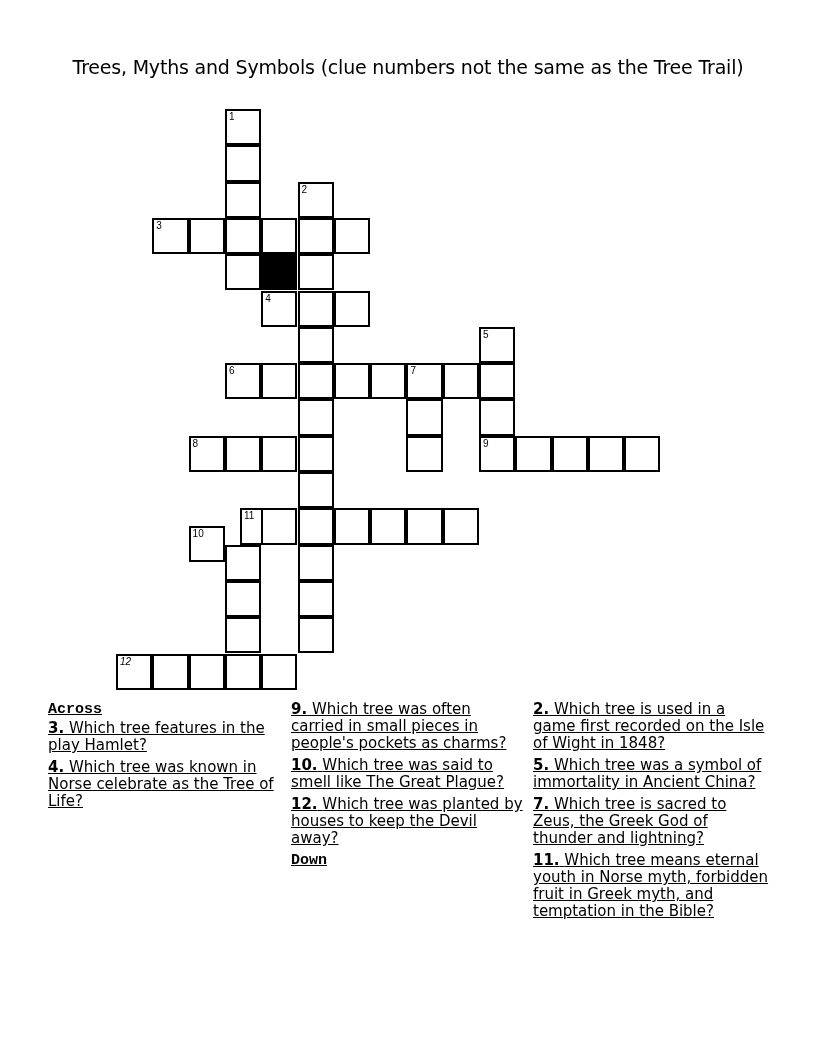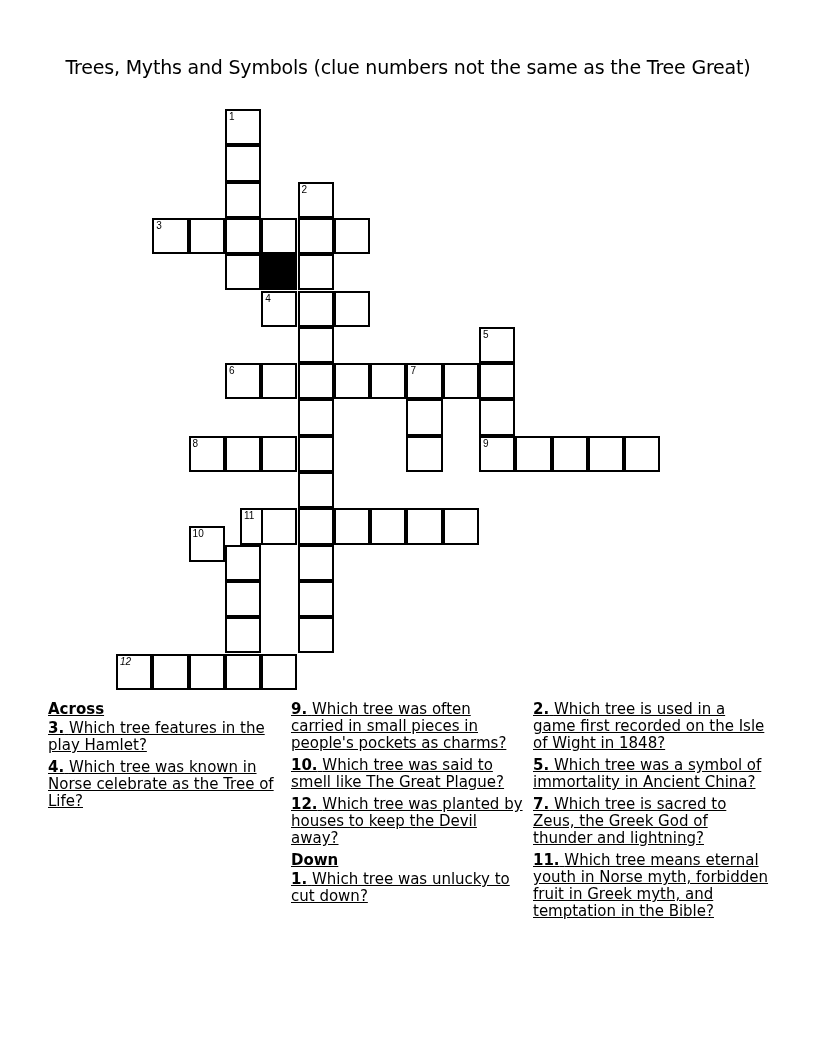--- a/index.html
+++ b/index.html
@@ -10,29 +10,29 @@
   .grid { position: absolute; left: 117px; top: 110px; width: 560px; height: 590px; }
   .cell { position: absolute; width: 36.3px; height: 36.3px; box-sizing: border-box;
           border: 2px solid #000; background: #fff; margin-left: -1px; margin-top: -1px; }
   .cell.black { background: #000; }
   .cell .num { position: absolute; top: 0px; left: 2px; font-size: 10px; line-height: 11px;
                font-family: "Liberation Sans", sans-serif; }
   .clues { position: absolute; top: 701px; font-size: 15px; line-height: 17px; }
   .col1 { left: 48px; width: 236px; }
   .col2 { left: 291px; width: 236px; }
   .col3 { left: 533px; width: 236px; }
-  .heading { font-weight: bold; text-decoration: underline; margin-bottom: 2px; }
+  .heading { font-weight: bold; text-decoration: underline; margin-bottom: 2px; font-family: Liberation Mono, monospace; }
   .clue { margin-bottom: 5px; text-decoration: underline; }
   .clue b { font-weight: bold; }
   .gap-head { margin-top: 0px; }
 </style>
 </head>
 <body>
 
-<div class="title">Trees, Myths and Symbols (clue numbers not the same as the Tree Great)</div>
+<div class="title">Trees, Myths and Symbols (clue numbers not the same as the Tree Trail)</div>
 
 <div class="grid" id="grid">
     <div class="cell" style="left: 108.9px; top: 0px;">
       <span class="num">1</span>
     </div>
     <div class="cell" style="left: 108.9px; top: 36.3px;"></div>
     <div class="cell" style="left: 108.9px; top: 72.6px;"></div>
     <div class="cell" style="left: 108.9px; top: 108.9px;"></div>
     <div class="cell" style="left: 108.9px; top: 145.2px;"></div>
     <div class="cell" style="left: 181.5px; top: 72.6px;">
@@ -117,21 +117,20 @@
   <div class="heading">Across</div>
   <div class="clue"><b>3.</b> <span>Which tree features in the play Hamlet?</span></div>
   <div class="clue"><b>4.</b> <span>Which tree was known in Norse celebrate as the Tree of Life?</span></div>
 </div>
 
 <div class="clues col2">
   <div class="clue"><b>9.</b> <span>Which tree was often carried in small pieces in people's pockets as charms?</span></div>
   <div class="clue"><b>10.</b> <span>Which tree was said to smell like The Great Plague?</span></div>
   <div class="clue"><b>12.</b> <span>Which tree was planted by houses to keep the Devil away?</span></div>
   <div class="heading gap-head">Down</div>
-  <div class="clue"><b>1.</b> <span>Which tree was unlucky to cut down?</span></div>
 </div>
 
 <div class="clues col3">
   <div class="clue"><b>2.</b> <span>Which tree is used in a game first recorded on the Isle of Wight in 1848?</span></div>
   <div class="clue"><b>5.</b> <span>Which tree was a symbol of immortality in Ancient China?</span></div>
   <div class="clue"><b>7.</b> <span>Which tree is sacred to Zeus, the Greek God of thunder and lightning?</span></div>
   <div class="clue"><b>11.</b> <span>Which tree means eternal youth in Norse myth, forbidden fruit in Greek myth, and temptation in the Bible?</span></div>
 </div>
 
 </body></html>

